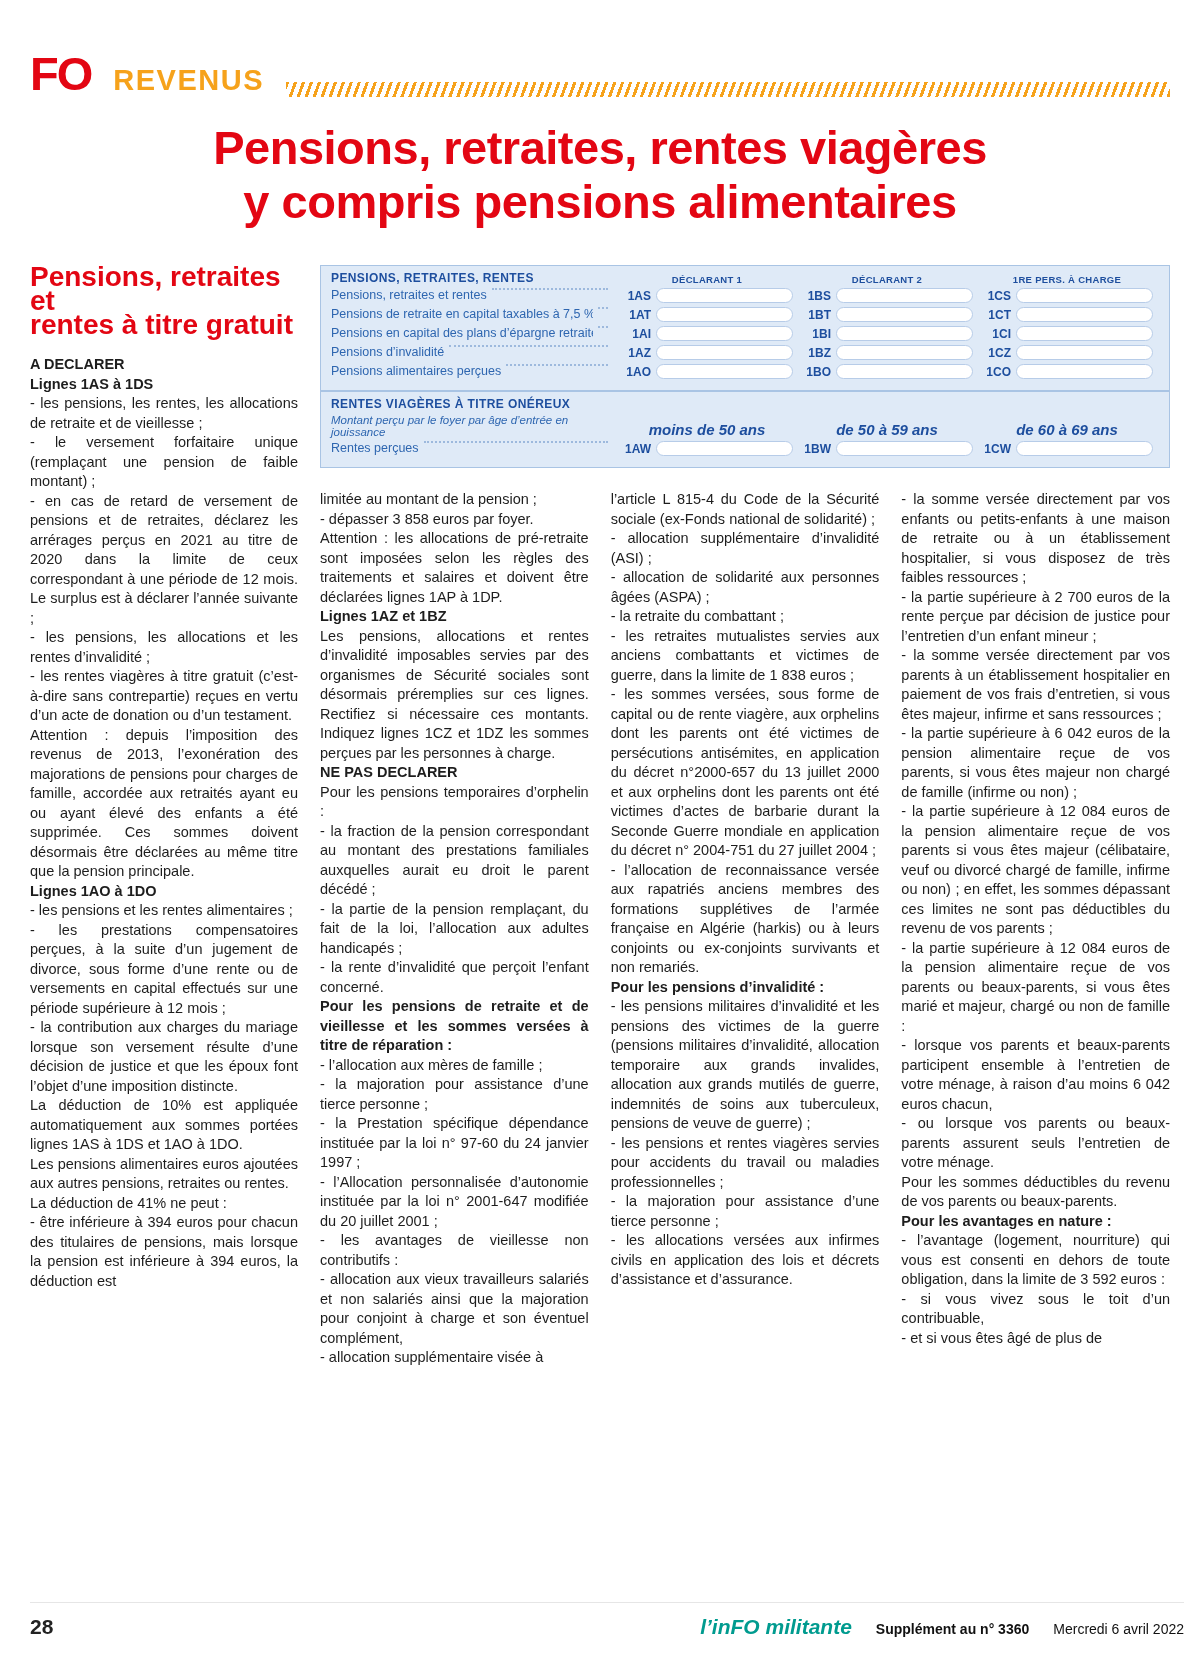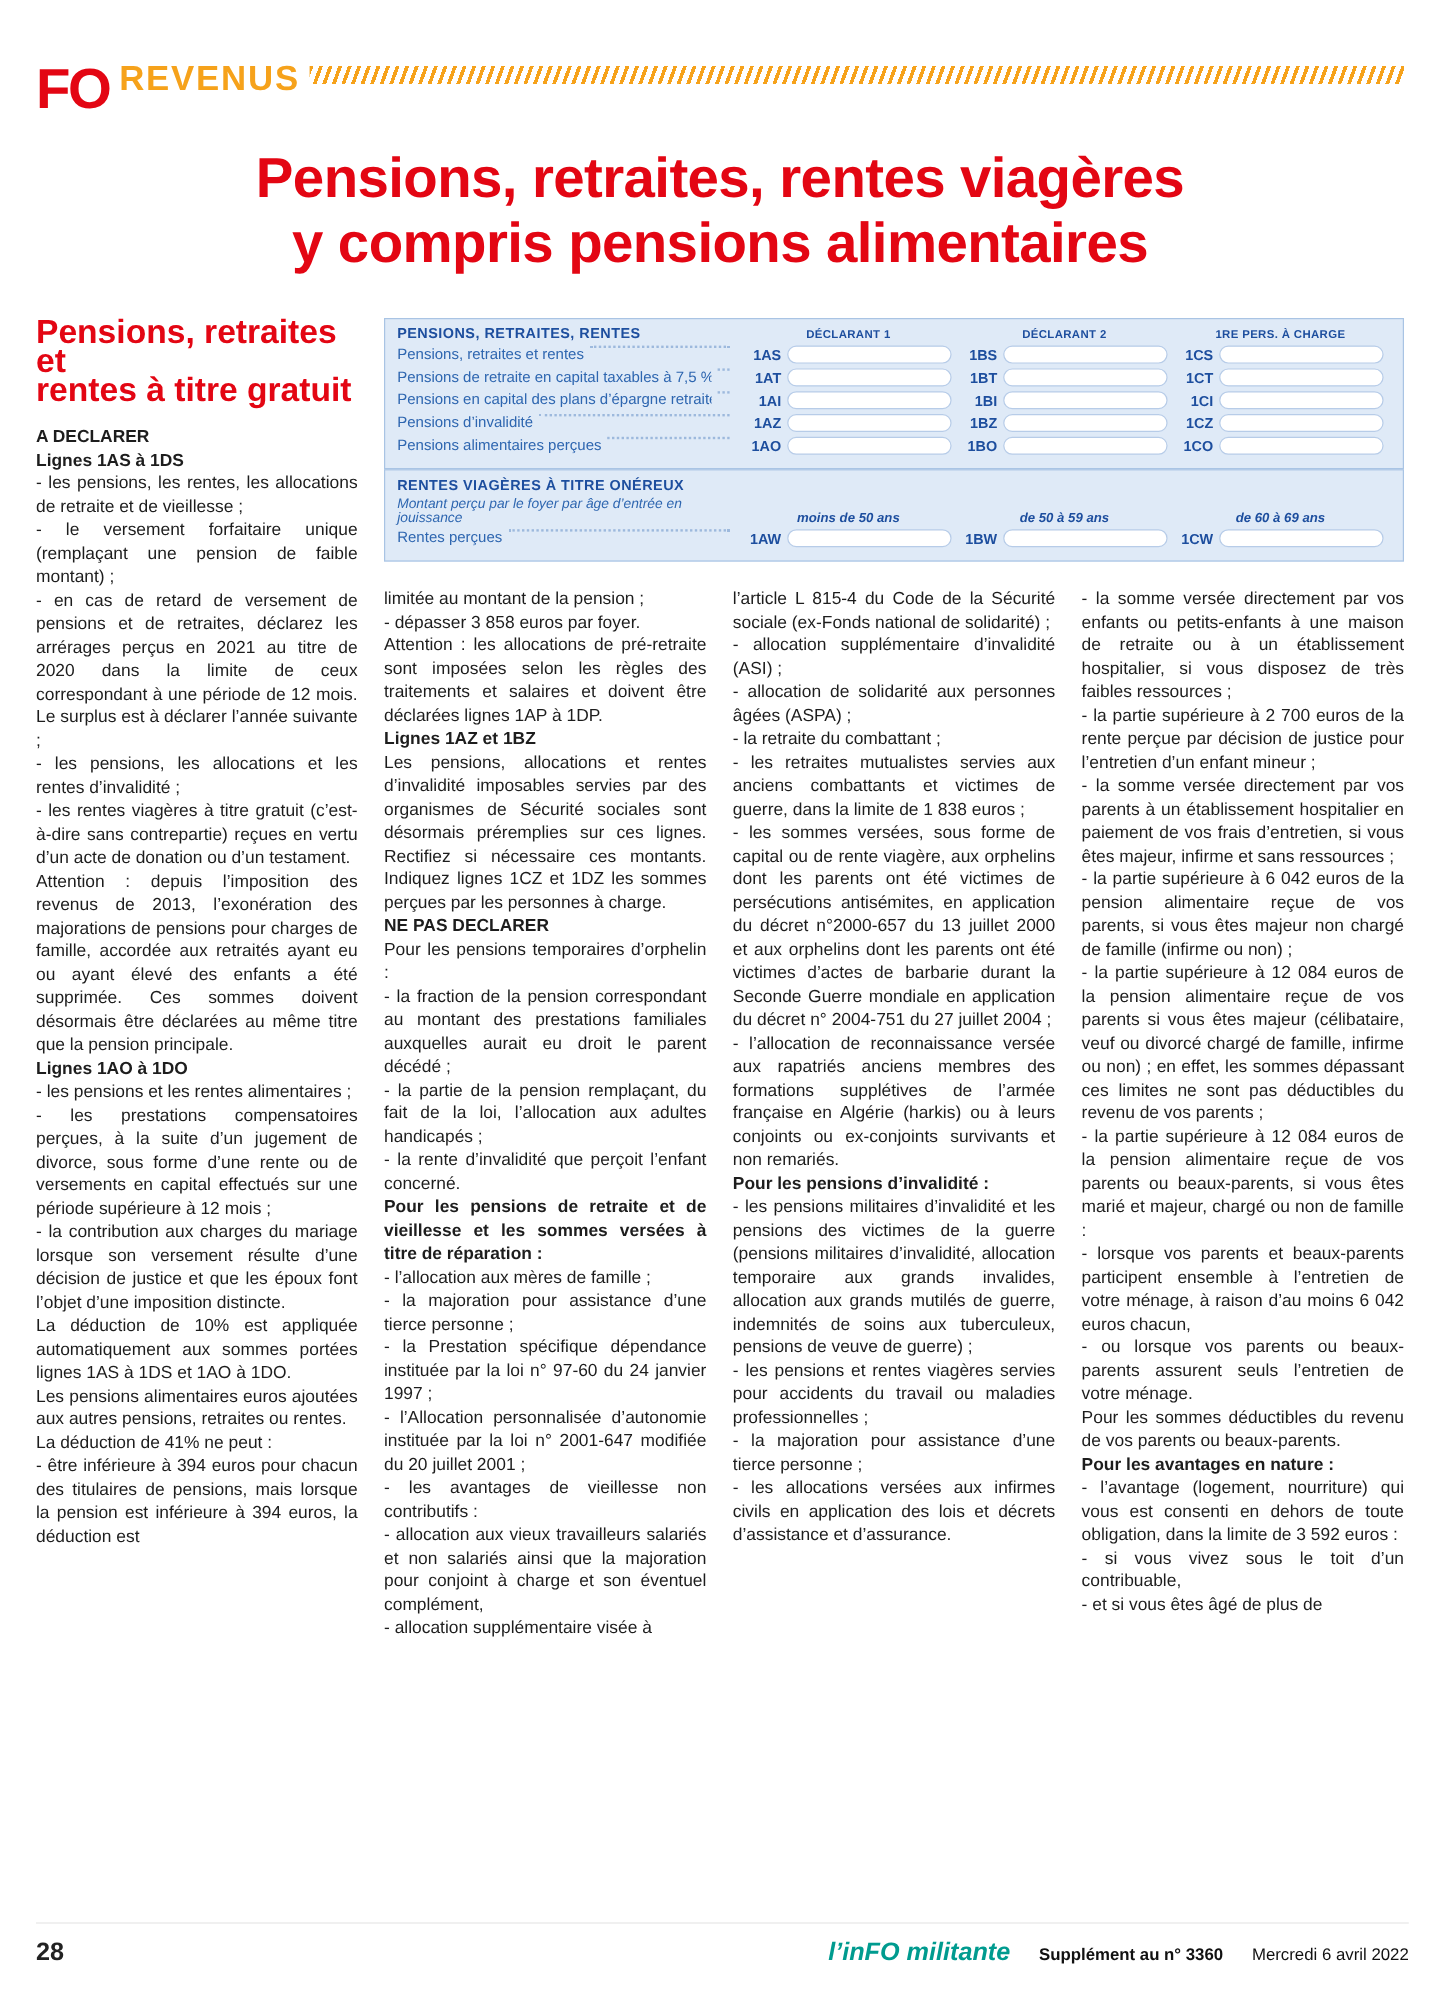--- a/index.html
+++ b/index.html
@@ -4,21 +4,21 @@
 <style>
   * { margin:0; padding:0; box-sizing:border-box; }
   html,body { background:#ffffff; }
   body {
     width:1200px; height:1661px; position:relative; overflow:hidden;
     font-family:"Liberation Sans", sans-serif; color:#222;
   }
   .page { position:relative; width:1200px; height:1661px; padding:50px 30px 0 30px; }
 
   
-  .topbar { display:flex; align-items:flex-start; gap:8px; }
+  .topbar { display:flex; align-items:flex-end; gap:22px; }
   .fo-logo { font-size:47px; font-weight:700; color:var(--red,#e30613); line-height:1; letter-spacing:-2px; }
   .section-label { font-size:29px; font-weight:700; color:var(--orange,#f6a21b); letter-spacing:1.5px; }
   .slash-band { flex:1; height:15px; margin-top:5px;
     background:repeating-linear-gradient(110deg, var(--orange,#f6a21b) 0 3px, transparent 3px 7.5px); }
 
   
   .main-title { text-align:center; color:var(--red,#e30613); font-size:47px; line-height:54px;
     font-weight:700; margin-top:24px; letter-spacing:-0.5px; }
 
   
@@ -38,32 +38,32 @@
   .blk-bold { font-weight:700; }
 
   
   .formbox { background:var(--table_bg,#dfeaf7); border:1px solid var(--table_border,#a9c4e4);
     padding:5px 16px 7px 10px; }
   .formbox2 { margin-bottom:22px; }
   .thead { display:flex; align-items:flex-end; margin-bottom:3px; }
   .ttitle { flex:1; font-weight:700; color:var(--table_blue,#1d4e9e); font-size:12px; letter-spacing:.4px; }
   .thcol { width:172px; margin-left:8px; flex:none; text-align:center; font-size:9.5px;
     font-weight:700; color:var(--table_blue,#1d4e9e); letter-spacing:.3px; }
-  .thcol.it { font-style:italic; font-size:11px; letter-spacing:0; }
+  .thcol.it { font-style:italic; font-size:15px; letter-spacing:0; }
   .tsubtitle { flex:1; font-style:italic; font-size:11.5px; color:var(--table_mid,#2e66b0); }
   .trow { display:flex; align-items:flex-start; height:19px; }
   .tlabel { font-size:12.5px; color:var(--table_mid,#2e66b0); white-space:nowrap; overflow:hidden; }
   .leader { flex:1; min-width:10px; border-bottom:2px dotted #9db9dd; margin:0 5px 4px 5px; }
   .tgroup { width:172px; margin-left:8px; flex:none; display:flex; align-items:center; }
   .tcode { width:30px; flex:none; text-align:right; font-weight:700; font-size:12px;
     color:var(--table_blue,#1d4e9e); margin-right:5px; }
   .tbox { flex:1; height:15px; background:#fff; border:1px solid #b7cce8; border-radius:8px; }
 
   
-  .footer { position:absolute; left:30px; right:26px; bottom:22px; display:flex;
+  .footer { position:absolute; left:30px; right:16px; bottom:22px; display:flex;
     justify-content:space-between; align-items:baseline; border-top:1px solid #e6e6e6; padding-top:12px; }
   .pagenum { font-size:21px; font-weight:700; color:#222; }
   .credit { display:flex; align-items:baseline; gap:24px; }
   .mag { font-style:italic; font-weight:700; font-size:21px; color:var(--teal,#009b8f); }
   .supp { font-weight:700; font-size:14px; color:#111; }
   .date { font-size:14px; color:#111; }
 </style>
 </head>
 <body>
 

